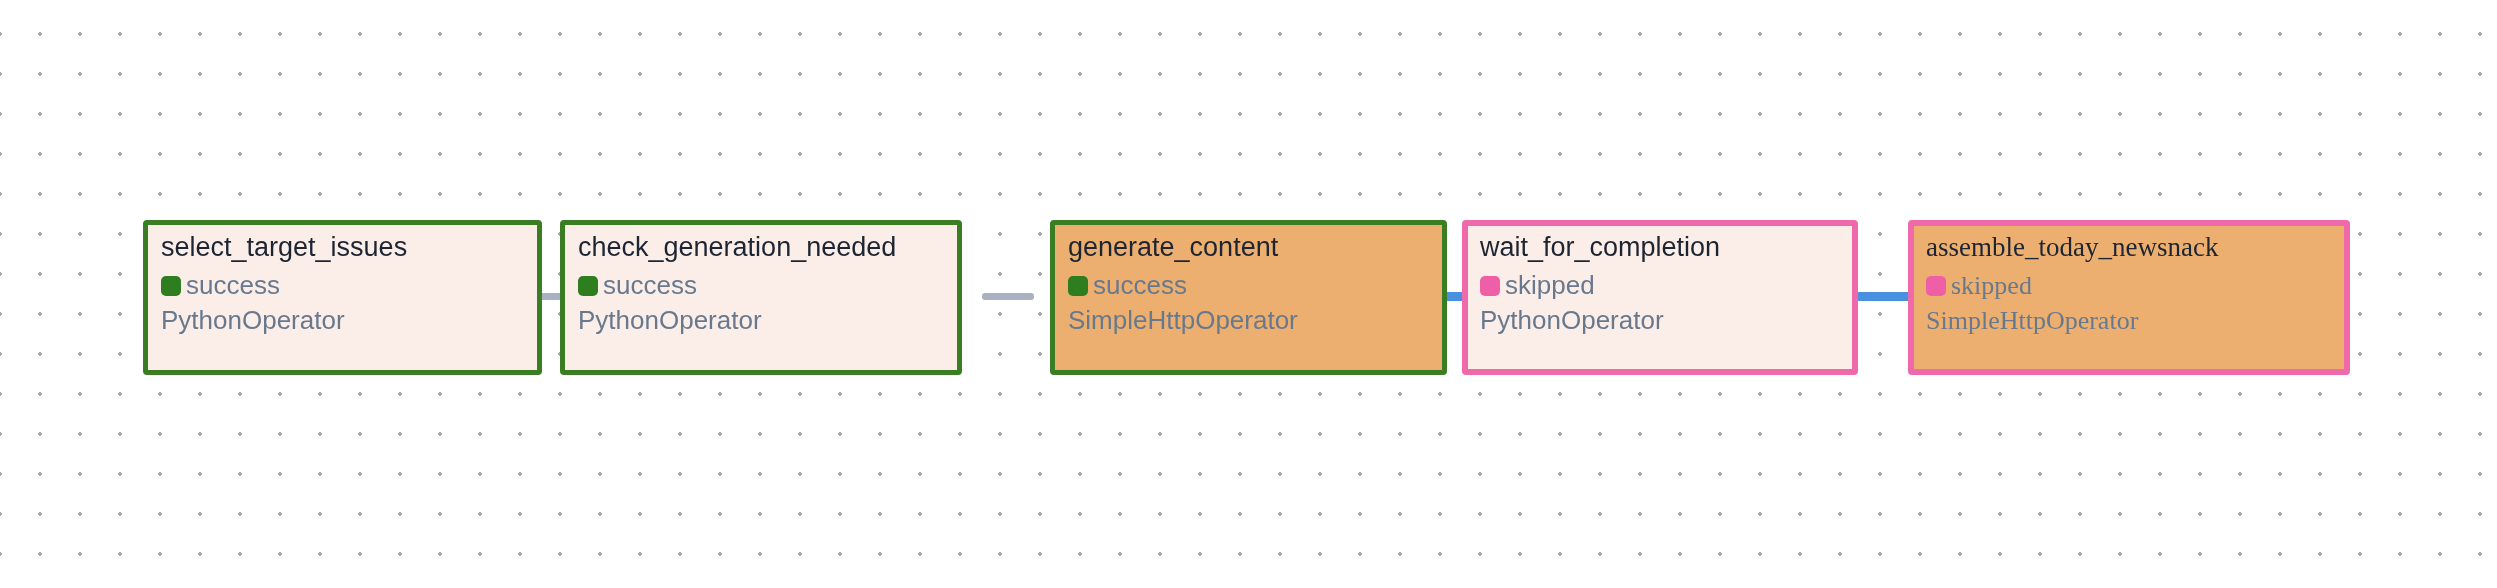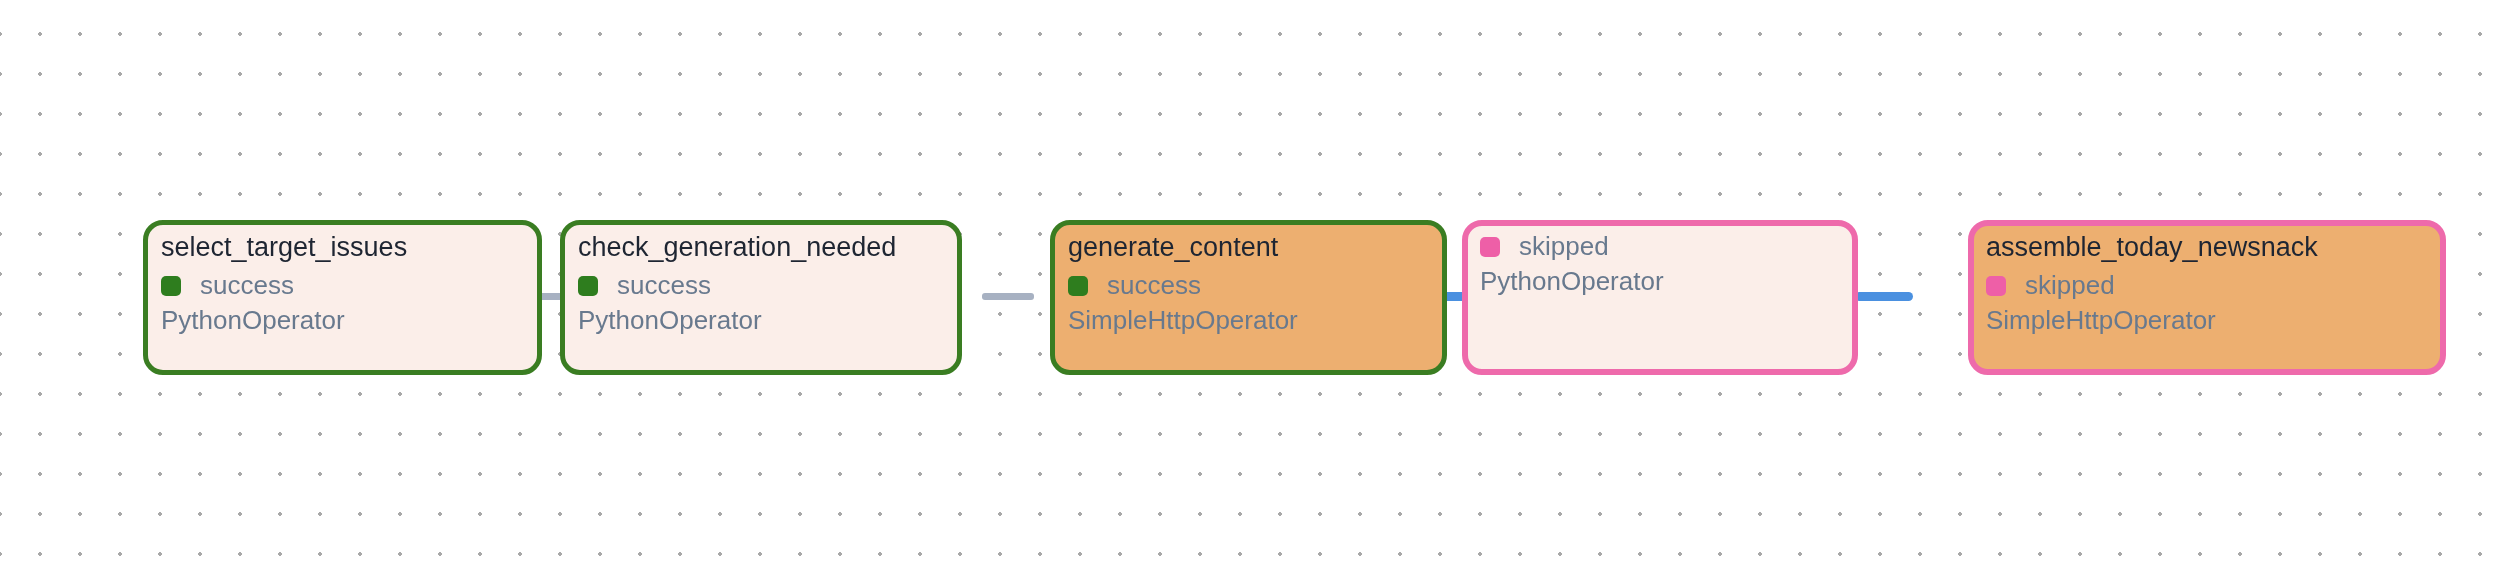--- a/index.html
+++ b/index.html
@@ -35,46 +35,46 @@
   .e1 { left: 538px; width: 50px; }
   .e2 { left: 982px; width: 52px; }
   .e3 { left: 1424px; width: 46px; }
   .e4 { left: 1855px; width: 58px; }
 
   .node {
     position: absolute;
     top: 220px;
     height: 155px;
     box-sizing: border-box;
-    border-radius: 20px;
+    border-radius: 4px;
     padding: 6px 13px;
     z-index: 2;
   }
   .bg-cream  { background: var(--node-bg-light, #fbeee9); }
   .bg-orange { background: var(--node-bg-orange, #edaf70); }
   .bd-green  { border: 5px solid var(--border-green, #3a7d22); }
   .bd-pink   { border: 6px solid var(--border-pink, #ee6aab); padding: 5px 12px; }
 
   .n1 { left: 143px;  width: 399px; }
   .n2 { left: 560px;  width: 402px; }
   .n3 { left: 1050px; width: 397px; }
   .n4 { left: 1462px; width: 396px; }
-  .n5 { left: 1968px; width: 478px; }
+  .n5 { left: 1908px; width: 442px; font-family: Liberation Serif, serif; }
 
   .node-title {
     font-size: 27px;
     line-height: 1.2;
     color: var(--title-text, #1e2532);
     margin-bottom: 7px;
     white-space: nowrap;
   }
   .status-row {
     display: flex;
     align-items: center;
-    gap: 19px;
+    gap: 5px;
     margin-bottom: 4px;
     height: 31px;
   }
   .status-square {
     width: 20px;
     height: 20px;
     border-radius: 5px;
     flex: 0 0 auto;
   }
   .sq-green { background: var(--success-green, #2e7d1e); }
@@ -117,20 +117,21 @@
   <div class="node n3 bg-orange bd-green">
     <div class="node-title">generate_content</div>
     <div class="status-row">
       <span class="status-square sq-green"></span>
       <span class="status-label">success</span>
     </div>
     <div class="operator">SimpleHttpOperator</div>
   </div>
 
   <div class="node n4 bg-cream bd-pink">
+    <div class="node-title">wait_for_completion</div>
     <div class="status-row">
       <span class="status-square sq-pink"></span>
       <span class="status-label">skipped</span>
     </div>
     <div class="operator">PythonOperator</div>
   </div>
 
   <div class="node n5 bg-orange bd-pink">
     <div class="node-title">assemble_today_newsnack</div>
     <div class="status-row">

